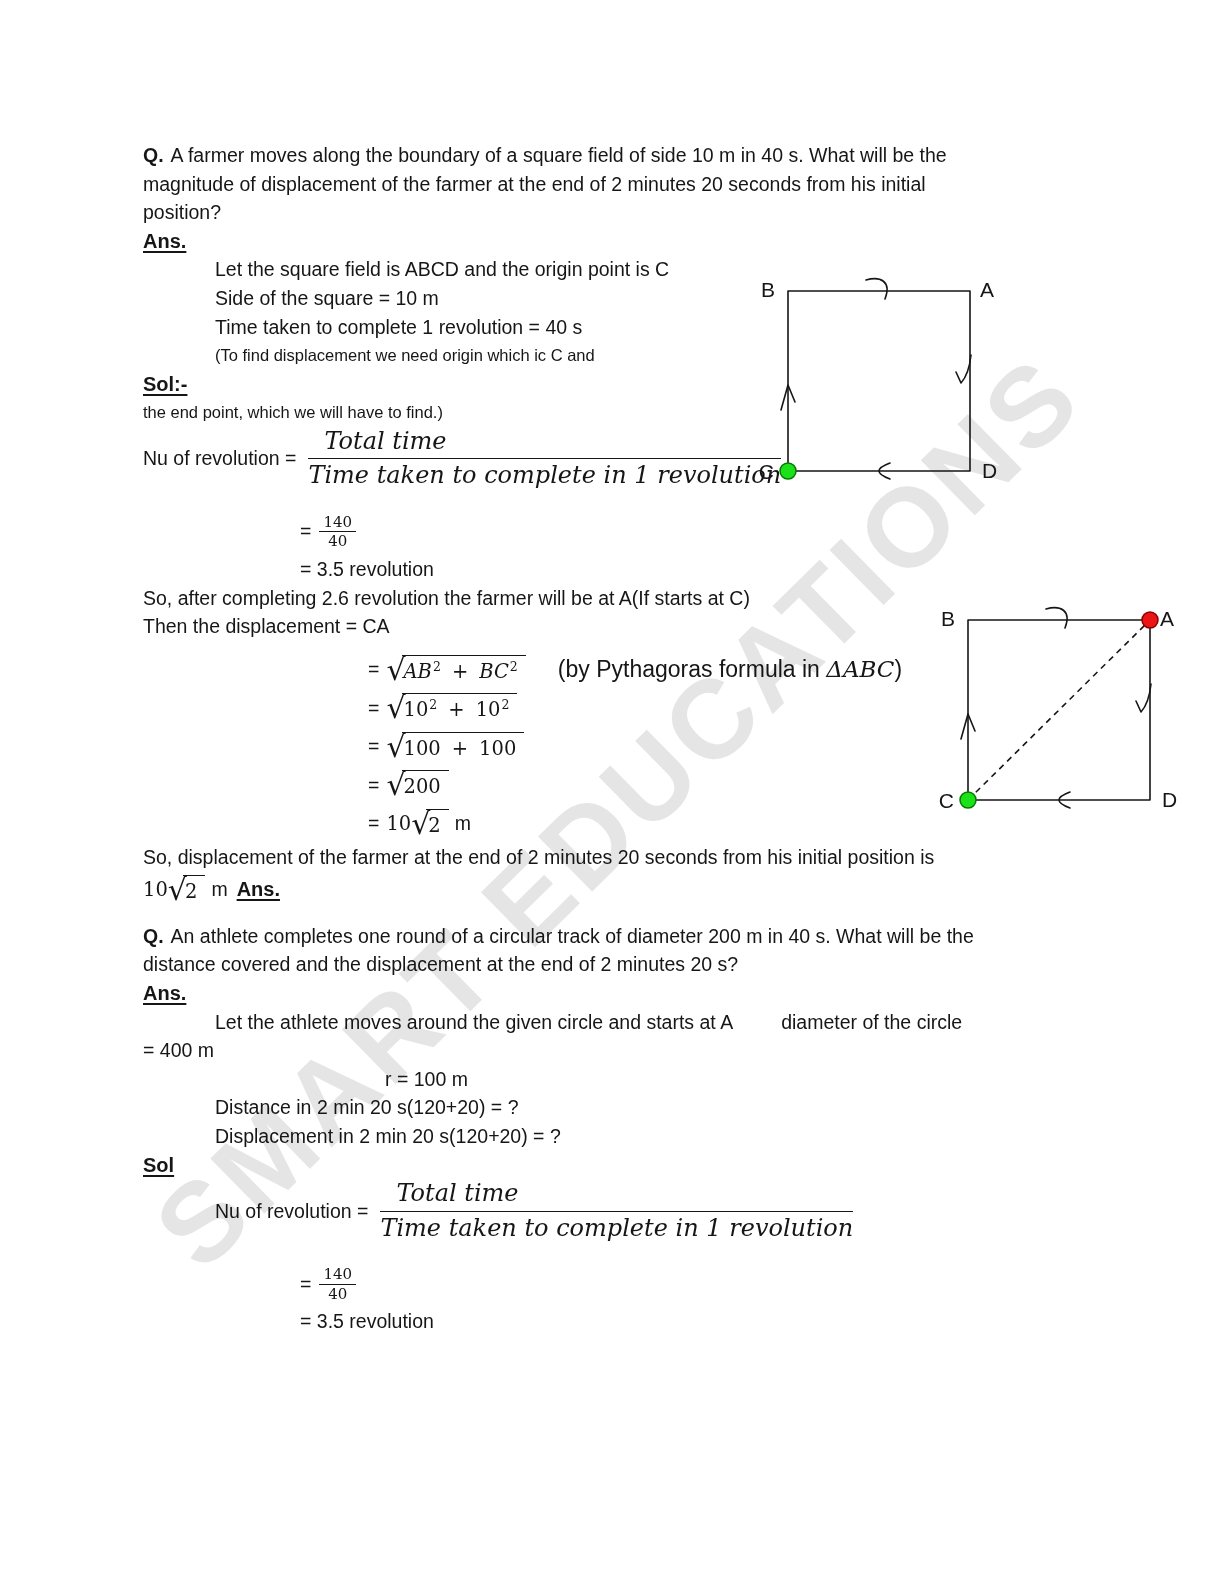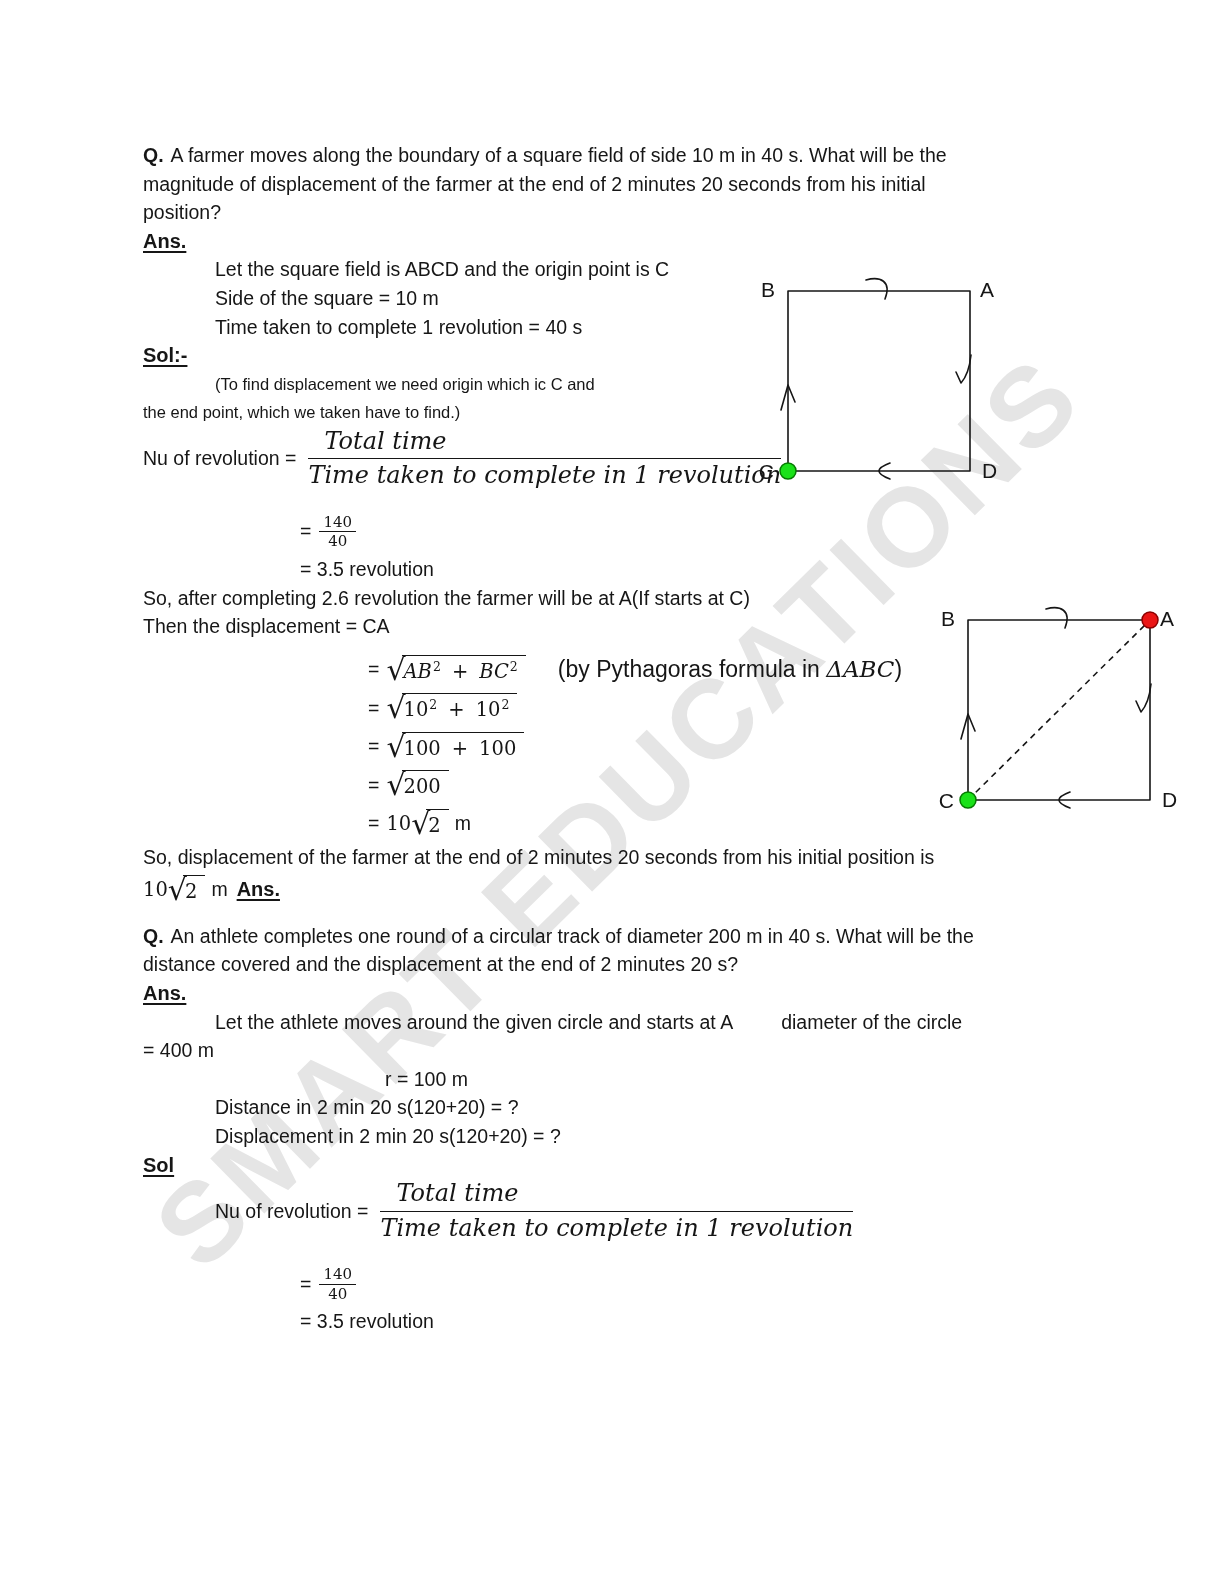--- a/index.html
+++ b/index.html
@@ -62,23 +62,23 @@
 
   <div class="content">
 
     <div class="l"><span class="qlabel">Q.</span><span>A farmer moves along the boundary of a square field of side 10 m in 40 s. What will be the</span></div>
     <div class="l">magnitude of displacement of the farmer at the end of 2 minutes 20 seconds from his initial</div>
     <div class="l">position?</div>
     <div class="l"><span class="heading">Ans.</span></div>
     <div class="l ml72">Let the square field is ABCD and the origin point is C</div>
     <div class="l ml72">Side of the square = 10 m</div>
     <div class="l ml72">Time taken to complete 1 revolution = 40 s</div>
+    <div class="l note-sm ml72">(To find displacement we need origin which ic C and</div>
     <div class="l"><span class="heading">Sol:-</span></div>
-    <div class="l note-sm ml72">(To find displacement we need origin which ic C and</div>
-    <div class="l note-sm">the end point, which we taken have to find.)</div>
+    <div class="l note-sm">the end point, which we will have to find.)</div>
 
     <div class="fracline">
       <span class="lbl">Nu of revolution =</span>
       <span class="frac">
           <span class="num">Total time</span>
           <span class="den">Time taken to complete in 1 revolution</span>
         </span>
     </div>
 
     <div class="eqline ml157">

